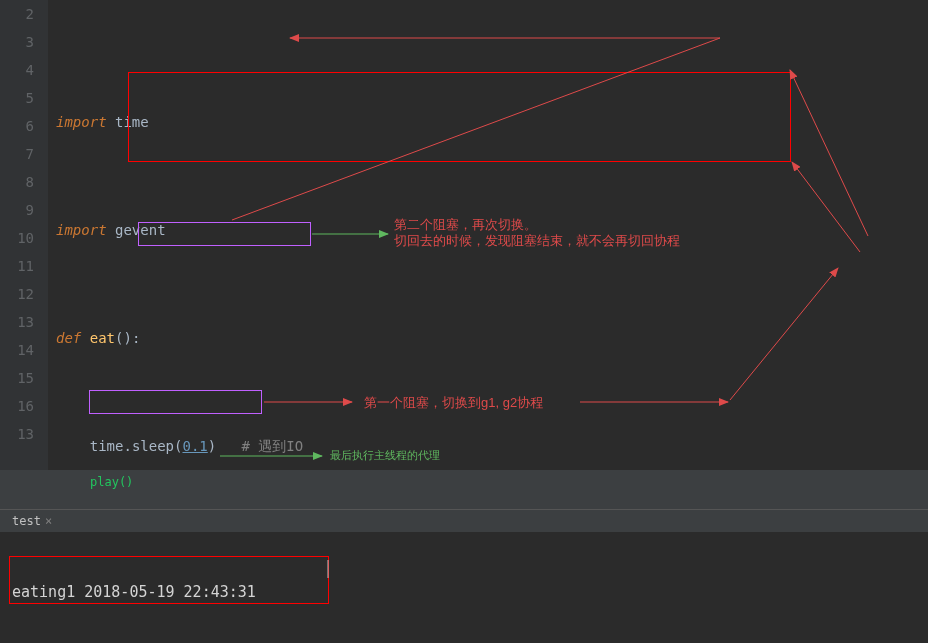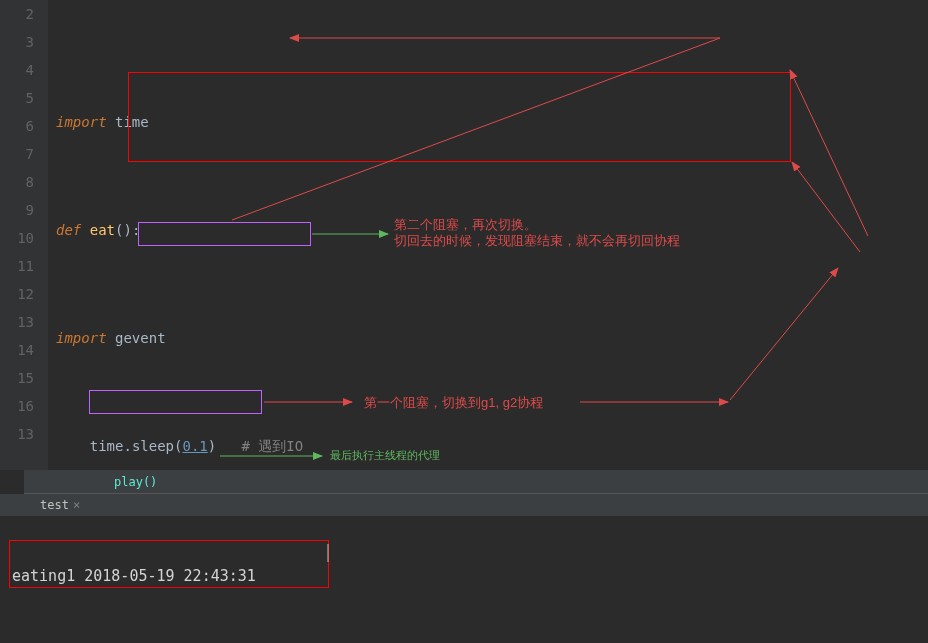--- a/index.html
+++ b/index.html
@@ -78,44 +78,42 @@
     font-family: "SimSun", sans-serif;
     font-size: 11px;
     pointer-events: none;
   }
   svg.overlay {
     position: absolute;
     top: 0; left: 0;
     pointer-events: none;
   }
   .breadcrumb {
-    height: 24px;
+    height: 40px;
     background: #3c3f41;
-    color: #5eead4;
+    color: #22c55e;
     font-size: 12px;
     line-height: 24px;
     padding-left: 90px;
     border-bottom: 1px solid #555;
-    margin-left: 24px;
   }
   .tab-bar {
     height: 22px;
     background: #3c3f41;
     display: flex;
     align-items: center;
     font-size: 12px;
     padding-left: 4px;
   }
   .tab {
     color: #c0c0c0;
     padding: 0 8px;
     display: flex;
     align-items: center;
     gap: 4px;
-    margin-left: 28px;
   }
   .close-ico { color: #808080; }
   .console {
     background: #2b2b2b;
     color: #d4d4d4;
     font-family: "Consolas", "Monaco", "SimSun", monospace;
     font-size: 15px;
     line-height: 24px;
     padding-left: 12px;
     position: relative;
@@ -142,22 +140,22 @@
     <div class="ln">12</div>
     <div class="ln">13</div>
     <div class="ln">14</div>
     <div class="ln">15</div>
     <div class="ln">16</div>
     <div class="ln">13</div>
   </div>
   <div class="code-area">
     <div class="highlight-line" style="top:224px;"></div>
     <div class="code-line"><span class="kw">import</span> <span class="id">time</span></div>
+    <div class="code-line"><span class="kw">import</span> <span class="id">gevent</span></div>
     <div class="code-line"><span class="kw">def</span> <span class="fn">eat</span><span class="paren">()</span><span class="op">:</span></div>
-    <div class="code-line"><span class="kw">import</span> <span class="id">gevent</span></div>
     <div class="code-line">    <span class="id">time</span><span class="op">.</span><span class="id">sleep</span><span class="paren">(</span><span class="num">0.1</span><span class="paren">)</span>   <span class="cmt"># 遇到IO</span></div>
     <div class="code-line">    <span class="call">print</span><span class="paren">(</span><span class="str">'eating2'</span><span class="op">,</span><span class="id">time</span><span class="op">.</span><span class="id">strftime</span><span class="paren">(</span><span class="str">'%Y-%m-%d %H:%M:%S'</span><span class="paren">))</span></div>
     <div class="code-line"><span class="kw">def</span> <span class="fn">play</span><span class="paren">()</span><span class="op">:</span></div>
     
     
     
     
     
     
     

